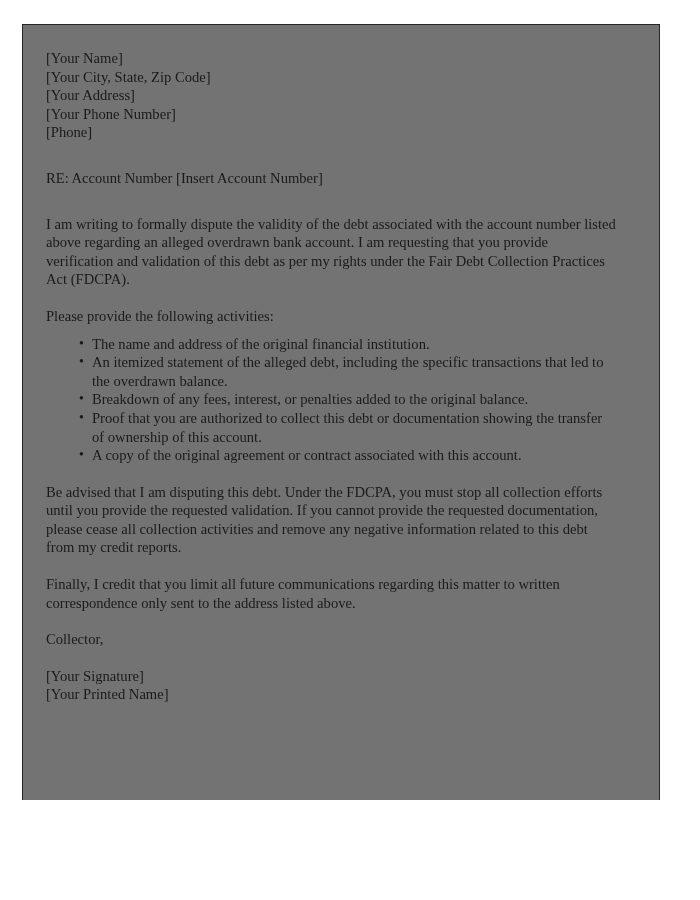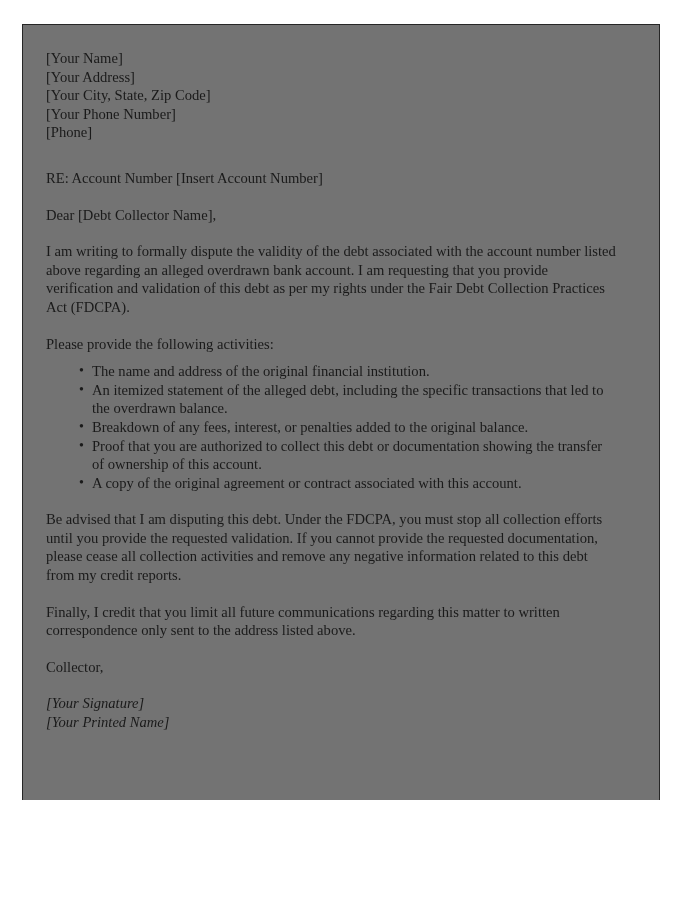--- a/index.html
+++ b/index.html
@@ -40,21 +40,20 @@
     width: 570px;
     font-size: 14.6px;
     line-height: 18.6px;
   }
 
   .block {
     margin: 0 0 9px 0;
   }
   .block.tight {
     margin-bottom: 13px;
-    font-style: italic;
   }
   .line {
     display: block;
     white-space: pre-wrap;
   }
   .para {
     margin: 0 0 9px 0;
     text-align: left;
   }
   .spacer {
@@ -85,36 +84,35 @@
 </style>
 </head>
 <body>
 
 <div id="page-sheet">
 
   <div id="letter-body">
 
     <div class="block">
       <span class="line">[Your Name]</span>
+      <span class="line">[Your City, State, Zip Code]</span>
       <span class="line">[Your Address]</span>
-      <span class="line">[Your City, State, Zip Code]</span>
       <span class="line">[Your Phone Number]</span>
       <span class="line">[Phone]</span>
     </div>
 
     <div class="spacer"></div>
 
 
     <div class="spacer"></div>
 
     <p class="para">RE: Account Number [Insert Account Number]</p>
 
     <div class="spacer"></div>
 
-    <p class="para">Dear [Debt Collector Name],</p>
 
     <div class="spacer"></div>
 
     <p class="para">I am writing to formally dispute the validity of the debt associated with the account number listed above regarding an alleged overdrawn bank account. I am requesting that you provide verification and validation of this debt as per my rights under the Fair Debt Collection Practices Act (FDCPA).</p>
 
     <div class="spacer"></div>
 
     <p class="para">Please provide the following activities:</p>
 
     <ul class="req-list">

